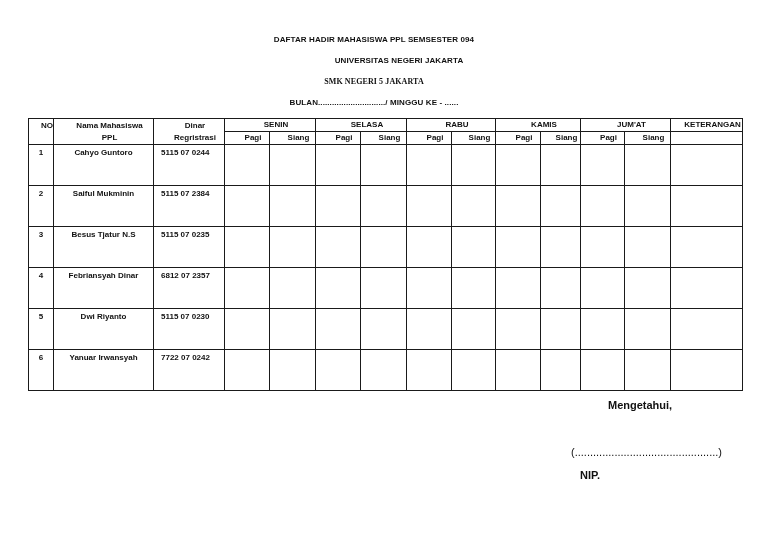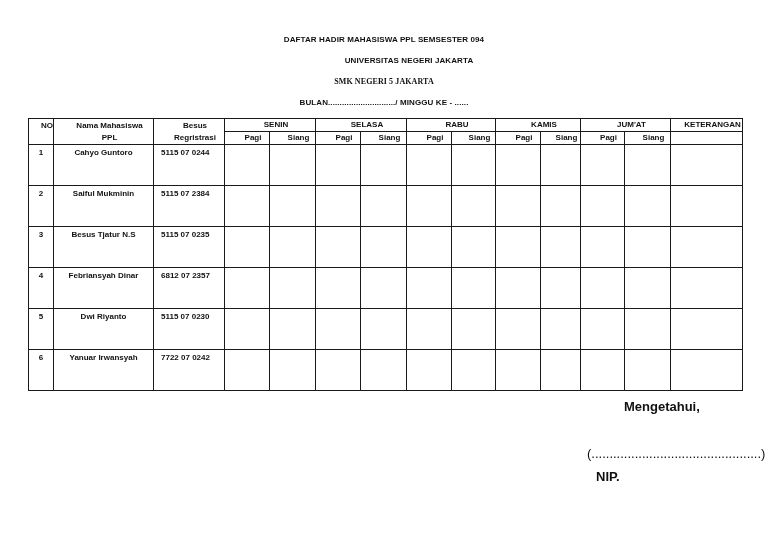--- a/index.html
+++ b/index.html
@@ -6,21 +6,21 @@
   body {
     width: 768px; height: 543px;
     background: #ffffff;
     position: relative;
     overflow: hidden;
     font-family: "Liberation Sans", "DejaVu Sans", sans-serif;
     color: #111;
   }
   .title-line {
     position: absolute;
-    left: 10px; width: 748px;
+    left: 0; width: 748px;
     text-align: center;
     font-size: 8px;
     font-weight: bold;
     letter-spacing: 0.1px;
   }
   table.att {
     position: absolute;
     left: 28px; top: 118px;
     border-collapse: collapse;
     table-layout: fixed;
@@ -36,23 +36,22 @@
   table.att th { font-weight: bold; text-align: center; vertical-align: top; line-height: 11px; padding-left: 12px; }
   .hdr-top th { height: 12px; }
   .hdr-sub th { height: 12px; }
   .hdr-top th.rowspan { line-height: 12px; padding-top: 1px; }
   table.att tr.data td { height: 37px; vertical-align: top; }
   td.c-no { text-align: center; padding-top: 3px !important; }
   td.c-name { text-align: center; padding-top: 3px !important; }
   td.c-reg { text-align: left; padding-top: 3px !important; padding-left: 7px !important; }
   .sign {
     position: absolute;
-    font-size: 13px;
+    font-size: 11px;
     font-weight: bold;
-    margin-left: 16px;
   }
 </style>
 </head>
 <body>
 
 <div class="title-line" style="top:35px;">DAFTAR HADIR MAHASISWA PPL SEMSESTER 094</div>
 <div class="title-line" style="top:56px;padding-left:25px;">UNIVERSITAS NEGERI JAKARTA</div>
 <div class="title-line" style="top:77px;font-family:Liberation Serif, serif;">SMK NEGERI 5 JAKARTA</div>
 <div class="title-line" style="top:98px;">BULAN............................./ MINGGU KE -  ......</div>
 
@@ -74,21 +73,21 @@
     <col style="width:72px">
   </colgroup>
   <tbody>
       <tr class="hdr-top">
     <th class="rowspan" rowspan="2"><span>NO</span></th>
     <th class="rowspan" rowspan="2">
       <div>Nama Mahasiswa</div>
       <div>PPL</div>
     </th>
     <th class="rowspan" rowspan="2">
-      <div>Besus</div>
+      <div>Dinar</div>
       <div>Regristrasi</div>
     </th>
     <th colspan="2">SENIN</th>
     <th colspan="2">SELASA</th>
     <th colspan="2">RABU</th>
     <th colspan="2">KAMIS</th>
     <th colspan="2">JUM'AT</th>
     <th>KETERANGAN</th>
   </tr>
   <tr class="hdr-sub">

